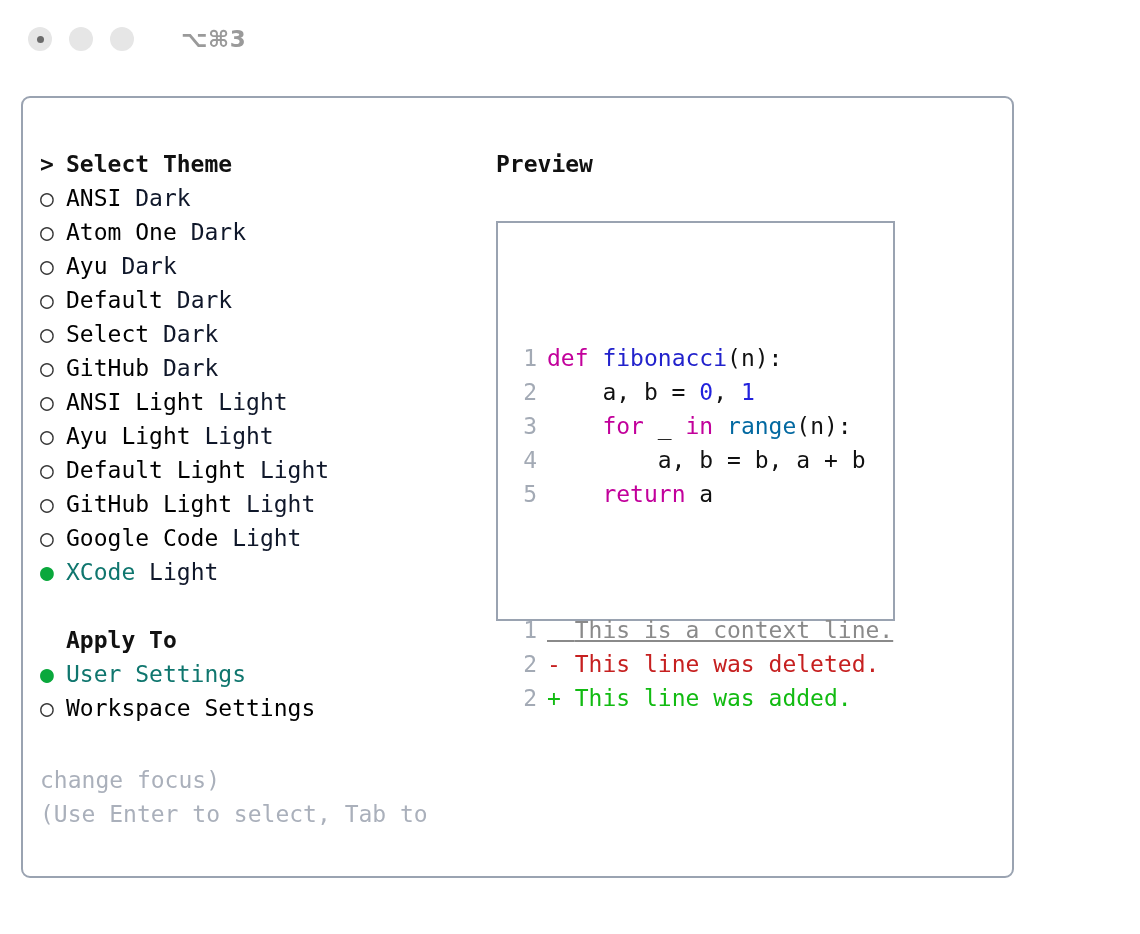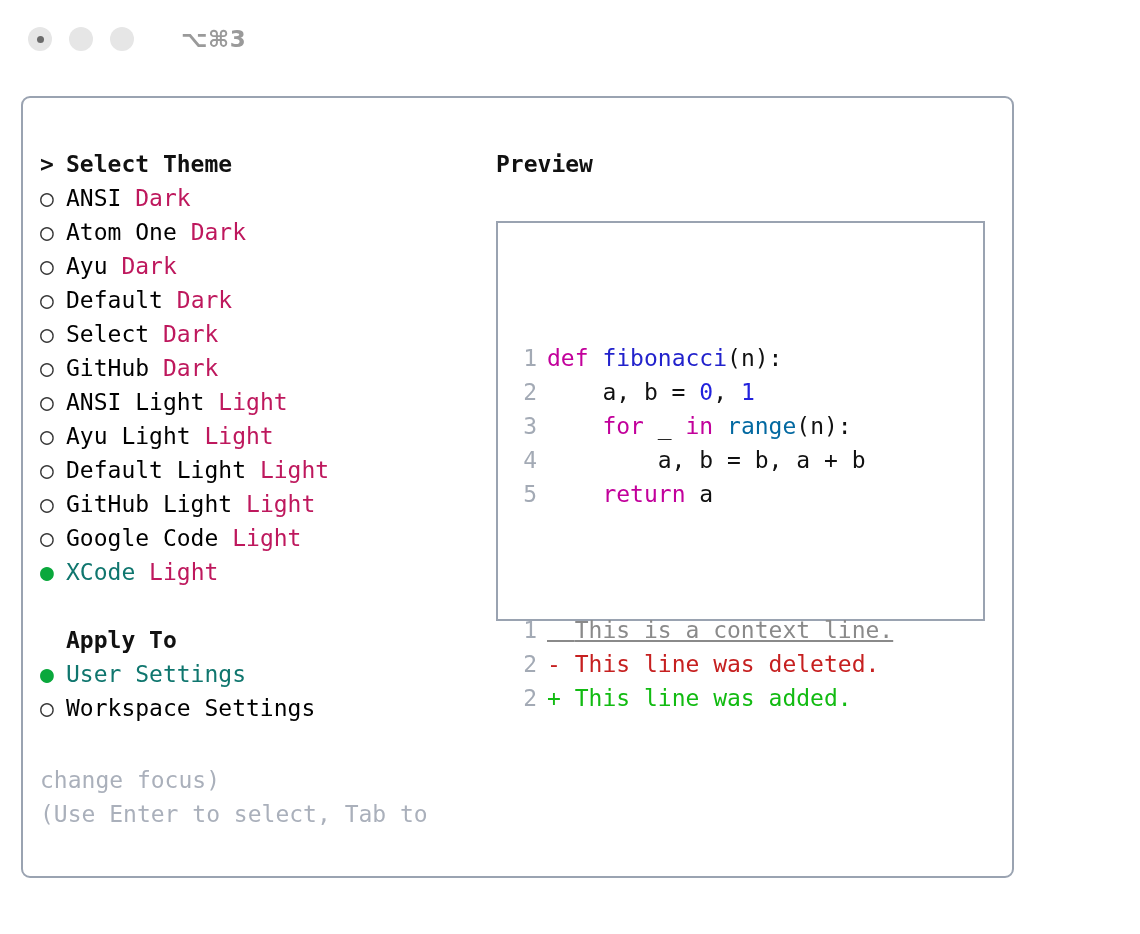--- a/index.html
+++ b/index.html
@@ -109,21 +109,21 @@
     color: #0aa83c;
   }
   .title-row {
     font-weight: bold;
     color: #111111;
   }
   .title-row .marker { color: #111111; font-weight: bold; }
 
   .theme-name { color: #000000; }
   .theme-name.sel { color: #0f766e; }
-  .theme-kind { color: #be185d; }
+  .theme-kind { color: #0f172a; }
 
   .section-label {
     font-weight: bold;
     color: #111111;
   }
 
   .hint {
     position: absolute;
     left: 17px;
     top: 665px;
@@ -141,21 +141,21 @@
     width: 490px;
   }
   .preview-title {
     font-size: 23px;
     font-weight: bold;
     color: #111111;
     line-height: 34px;
   }
   .preview-box {
     margin-top: 40px;
-    width: 489px;
+    width: 399px;
     height: 400px;
     border: 2px solid #9aa3b1;
     box-sizing: border-box;
     background: #ffffff;
     position: relative;
   }
   .code {
     position: absolute;
     left: 17px;
     top: 50px;

